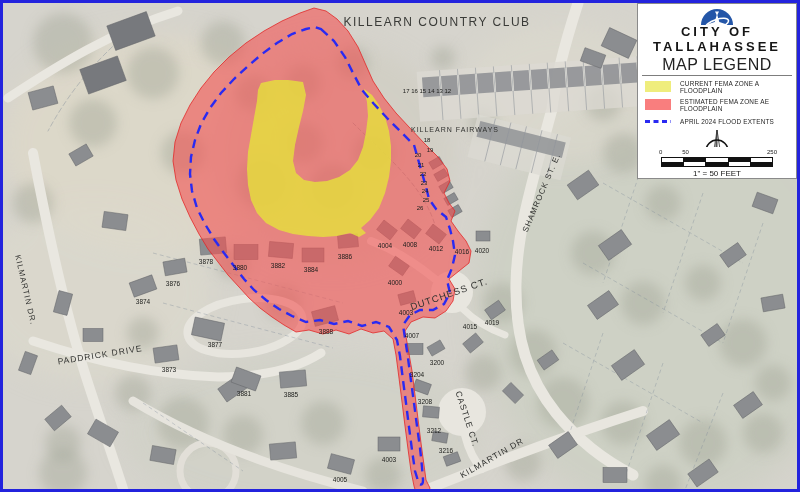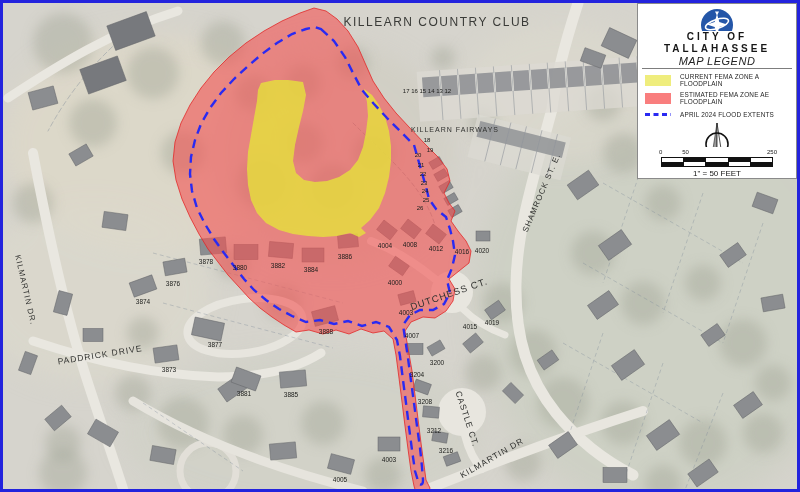--- a/index.html
+++ b/index.html
@@ -10,22 +10,22 @@
   #labels-layer{position:absolute;left:0;top:0;width:100%;height:100%;pointer-events:none;}
   .map-label{position:absolute;white-space:nowrap;line-height:1;}
   .lbl-street{color:#30312f;letter-spacing:1px;font-weight:500;}
   .lbl-title{color:#3a3b38;letter-spacing:1.5px;font-weight:500;}
   .lbl-lot{color:#20211f;}
   .lbl-house{color:#1b1c1a;}
   
   #legend{position:absolute;right:0px;top:0px;width:160px;height:176px;
           background:#fff;border:1px solid #8a8a8a;box-sizing:border-box;
           display:flex;flex-direction:column;align-items:center;color:#111;}
-  #legend .org{font-weight:bold;font-size:10px;letter-spacing:3px;line-height:1.15;text-align:center;color:#161616;}
-  #legend .maplegend{font-size:11px;letter-spacing:.5px;margin-top:1px;color:#222;font-style:italic;}
+  #legend .org{font-weight:bold;font-size:13px;letter-spacing:3px;line-height:1.15;text-align:center;color:#161616;}
+  #legend .maplegend{font-size:16px;letter-spacing:.5px;margin-top:1px;color:#222;}
   #legend .rule{width:150px;border-top:1.5px solid #7d7d7d;margin-top:1px;}
   .lg-row{display:flex;align-items:center;width:150px;margin-top:4px;}
   .lg-swatch{flex:0 0 auto;margin-left:3px;}
   .lg-text{font-size:6.4px;margin-left:9px;letter-spacing:.2px;color:#1d1d1d;}
   #scalebar-wrap{position:relative;width:112px;margin-top:2px;}
   .ticks{position:relative;height:8px;font-size:6px;color:#222;}
   .tick0{position:absolute;left:-2px;top:0;}
   .tick50{position:absolute;left:19%;top:0;}
   .tick250{position:absolute;right:-4px;top:0;}
   #scalebar{width:112px;height:10px;border:1px solid #111;box-sizing:border-box;}

